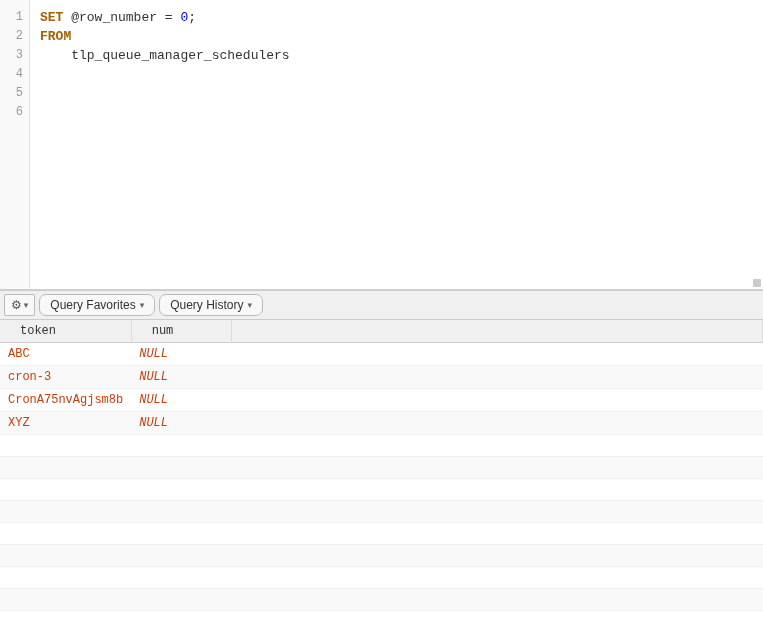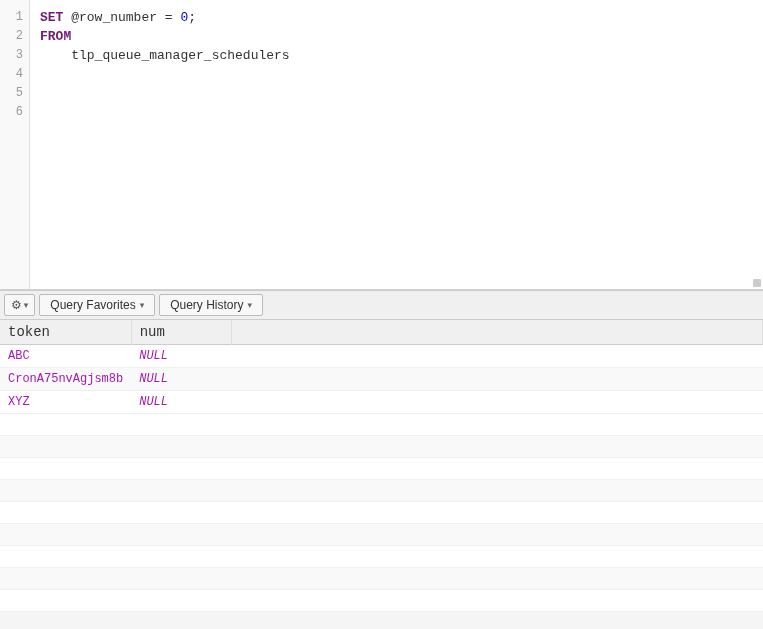--- a/index.html
+++ b/index.html
@@ -53,21 +53,21 @@
       overflow: auto;
     }
 
     .code-line {
       height: 19px;
       line-height: 19px;
       white-space: pre;
       color: #333;
     }
 
-    .kw-blue { color: #701a75; font-weight: bold; }
+    .kw-blue { color: #a16207; font-weight: bold; }
     .kw-num { color: #0000cc; }
 
     .toolbar {
       background: #f0f0f0;
       border-top: 1px solid #ccc;
       border-bottom: 1px solid #ccc;
       height: 30px;
       display: flex;
       align-items: center;
       padding: 0 4px;
@@ -88,21 +88,21 @@
       height: 22px;
     }
 
     .tab-btn {
       display: flex;
       align-items: center;
       gap: 4px;
       padding: 3px 10px;
       border: 1px solid #bbb;
       background: #f8f8f8;
-      border-radius: 2px;
+      border-radius: 7px;
       cursor: pointer;
       font-size: 12px;
       color: #333;
       height: 22px;
       margin-left: 4px;
     }
 
     .tab-chevron {
       font-size: 9px;
       color: #666;
@@ -131,31 +131,31 @@
       font-size: 12px;
     }
 
     .results-table thead tr {
       background: #f0f0f0;
       border-bottom: 1px solid #ccc;
     }
 
     .results-table th {
       text-align: left;
-      padding: 4px 8px;
+      padding: 4px 20px;
       font-weight: normal;
       color: #333;
       border-right: 1px solid #ddd;
-      font-size: 14px;
+      font-size: 12px;
       height: 22px;
     }
 
     .results-table td {
       padding: 4px 8px;
-      color: #a21caf;
+      color: #c2410c;
       border-bottom: 1px solid #f0f0f0;
       font-size: 12px;
       height: 22px;
     }
 
     .results-table tr:nth-child(even) {
       background: #f9f9f9;
     }
 
     .null-val {
@@ -231,20 +231,25 @@
         <th></th>
       </tr>
     </thead>
     <tbody id="data-rows">
       <tr>
         <td class="col-token">ABC</td>
         <td class="col-num null-val">NULL</td>
         <td></td>
       </tr>
       <tr>
+        <td class="col-token">cron-3</td>
+        <td class="col-num null-val">NULL</td>
+        <td></td>
+      </tr>
+      <tr>
         <td class="col-token">CronA75nvAgjsm8b</td>
         <td class="col-num null-val">NULL</td>
         <td></td>
       </tr>
       <tr>
         <td class="col-token">XYZ</td>
         <td class="col-num null-val">NULL</td>
         <td></td>
       </tr>
     </tbody>

